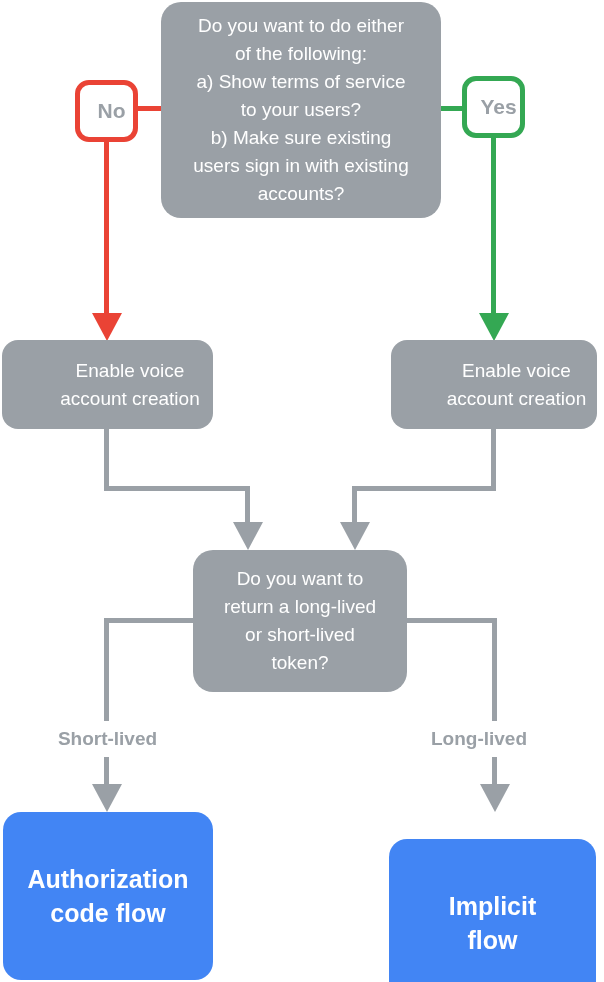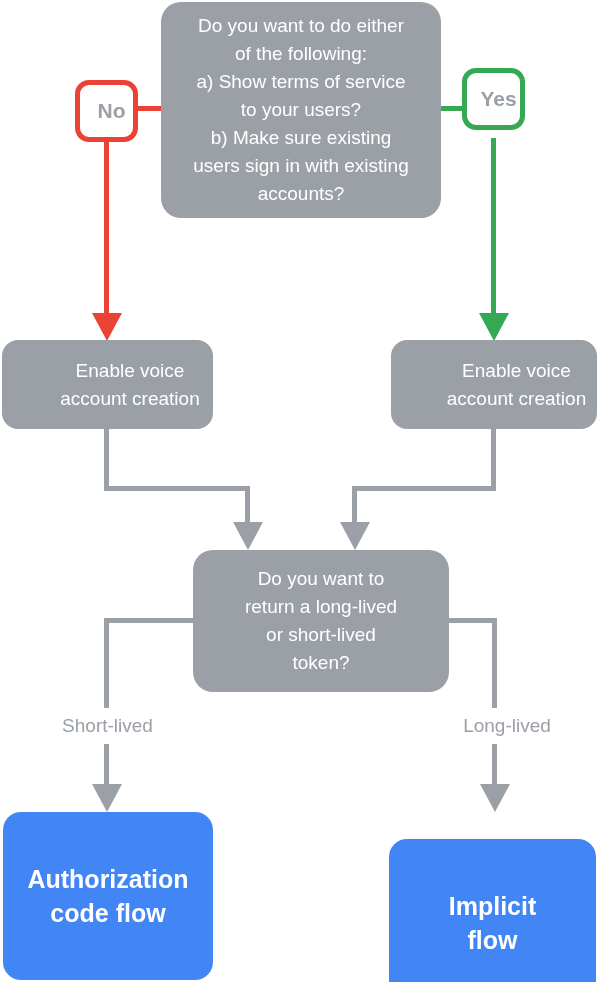--- a/index.html
+++ b/index.html
@@ -58,22 +58,23 @@
     padding-left: 10px;
   }
   .branch-label {
     position: absolute;
     display: flex;
     align-items: center;
     justify-content: center;
     background: #ffffff;
     color: var(--label_text_gray);
     font-size: 19px;
-    font-weight: 400;
+    font-weight: 700;
     z-index: 3;
+    margin-top: 13px;
   }
   
   .line {
     position: absolute;
     z-index: 1;
   }
   .line.gray { background: var(--line_gray); }
   .line.red { background: var(--red); }
   .line.green { background: var(--green); }
   
@@ -126,36 +127,36 @@
   <div class="node gray-node" style="left:161px; top:2px; width:280px; height:216px; padding:8px 0;">Do you want to do either
 of the following:
 a) Show terms of service
 to your users?
 b) Make sure existing
 users sign in with existing
 accounts?</div>
 
   <div class="badge" style="left:75px; top:80px; width:63px; height:62px; border:5px solid var(--red);">No</div>
 
-  <div class="badge" style="left:462px; top:68px; width:63px; height:62px; border:5px solid var(--green);">Yes</div>
+  <div class="badge" style="left:462px; top:76px; width:63px; height:62px; border:5px solid var(--green);">Yes</div>
 
   <div class="node gray-node" style="left:2px; top:340px; width:211px; height:89px; border-radius:16px;">Enable voice
 account creation</div>
 
   <div class="node gray-node" style="left:391px; top:340px; width:206px; height:89px; border-radius:16px;">Enable voice
 account creation</div>
 
-  <div class="node gray-node" style="left:193px; top:550px; width:256px; height:142px; padding:20px;">Do you want to
+  <div class="node gray-node" style="left:193px; top:550px; width:214px; height:142px; padding:20px;">Do you want to
 return a long-lived
 or short-lived
 token?</div>
 
   <div class="branch-label" style="left:23px; top:708px; width:169px; height:36px;">Short-lived</div>
 
-  <div class="branch-label" style="left:422px; top:708px; width:170px; height:36px;">Long-lived</div>
+  <div class="branch-label" style="left:394px; top:708px; width:170px; height:36px;">Long-lived</div>
 
   <div class="node blue-node" style="left:3px; top:812px; width:210px; height:168px;text-align:center;">Authorization
 code flow</div>
 
   <div class="node blue-node" style="left:389px; top:839px; width:207px; height:168px;">Implicit
 flow</div>
 
 </div>
 
 </body></html>

